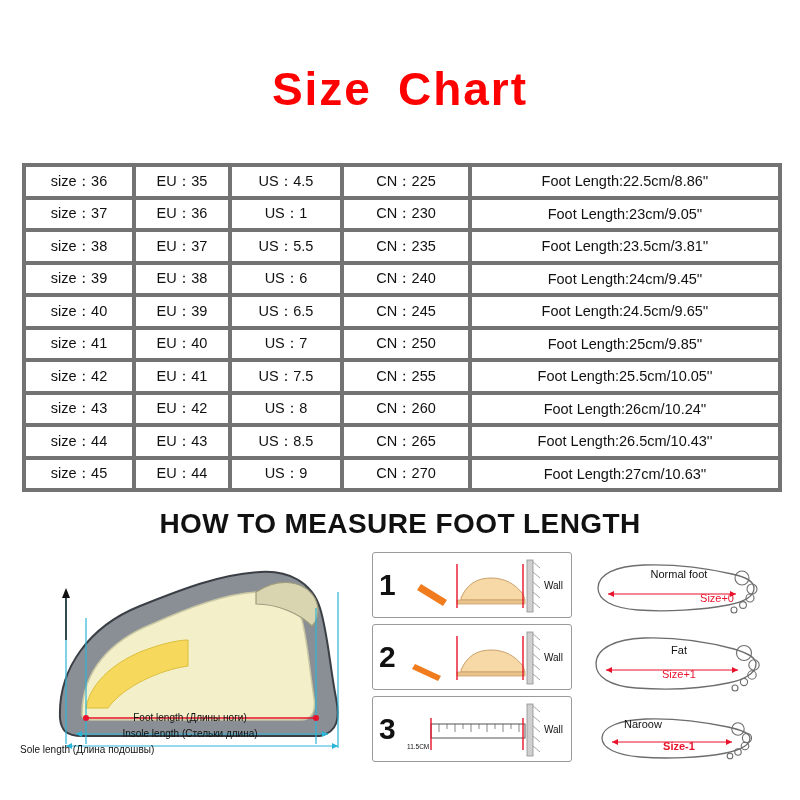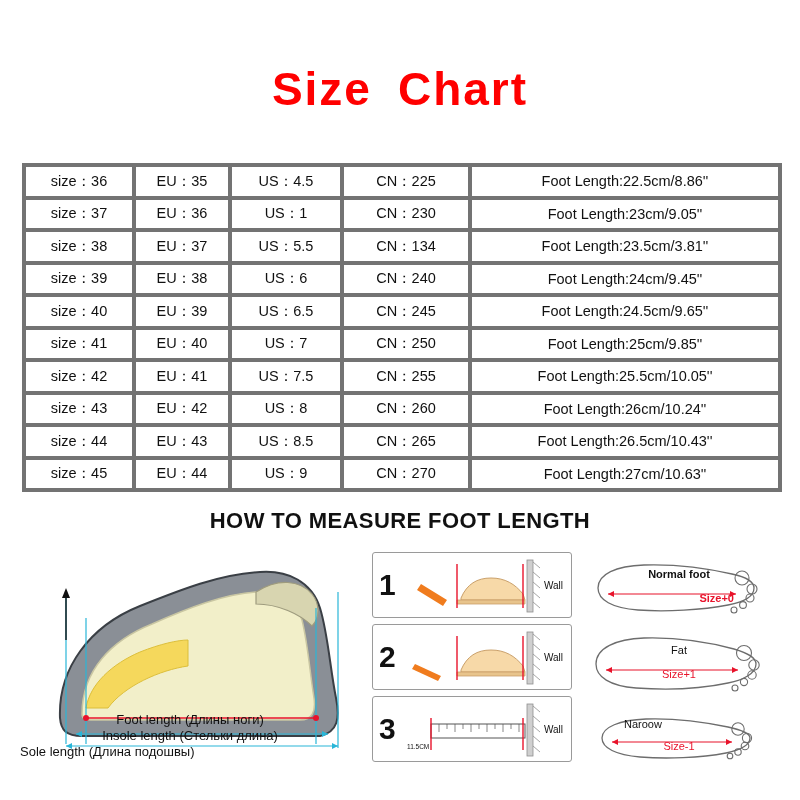--- a/index.html
+++ b/index.html
@@ -56,21 +56,21 @@
   .col-cn   { width: 128px; }
   .col-fl   { width: 310px; }
 
   
   .measure-title {
     position: absolute;
     top: 508px;
     left: 0;
     width: 800px;
     text-align: center;
-    font-size: 22px;
+    font-size: 28px;
     font-weight: bold;
     letter-spacing: 0.4px;
     color: #111;
     font-family: "Liberation Sans", sans-serif;
   }
 
   
   .panels {
     position: absolute;
     top: 548px;
@@ -124,21 +124,21 @@
   }
   .step-wall-label {
     position: absolute;
     right: 8px;
     top: 50%;
     transform: translateY(-50%);
     font-size: 10px;
     color: #111;
   }
   .legend-text {
-    font-size: 13px;
+    font-size: 10px;
     color: #111;
   }
   svg { display: block; }
 </style>
 </head>
 <body>
 
 <div class="page">
 
   <div class="title">
@@ -165,21 +165,21 @@
         <td>size：37</td>
         <td>EU：36</td>
         <td>US：1</td>
         <td>CN：230</td>
         <td>Foot Length:23cm/9.05''</td>
       </tr>
       <tr>
         <td>size：38</td>
         <td>EU：37</td>
         <td>US：5.5</td>
-        <td>CN：134</td>
+        <td>CN：235</td>
         <td>Foot Length:23.5cm/3.81''</td>
       </tr>
       <tr>
         <td>size：39</td>
         <td>EU：38</td>
         <td>US：6</td>
         <td>CN：240</td>
         <td>Foot Length:24cm/9.45''</td>
       </tr>
       <tr>
@@ -337,21 +337,21 @@
           <line x1="132" y1="38" x2="139" y2="44" stroke="#8f8f8f" stroke-width="0.8"></line>
           <line x1="132" y1="48" x2="139" y2="54" stroke="#8f8f8f" stroke-width="0.8"></line>
         </svg>
         <span style="position:absolute; left:34px; top:46px; font-size:6.5px; color:#111;">11.5CM</span>
         <span class="step-wall-label">Wall</span>
       </div>
     </div>
 
     <div class="panel-feet">
 
-      <div style="position:absolute; left:0; top:8px; width:200px; height:64px;font-weight:bold;">
+      <div style="position:absolute; left:0; top:8px; width:200px; height:64px;">
         <svg width="200" height="64" viewBox="0 0 200 64">
           <path d="M12 32 C 12 18, 30 10, 58 9 C 90 8, 120 12, 146 18 C 160 21, 168 26, 168 32 C 168 40, 158 46, 142 49 C 116 54, 80 56, 52 54 C 26 52, 12 44, 12 32 Z" fill="none" stroke="#6d6d6d" stroke-width="1.3"></path>
           <circle cx="156" cy="22" r="7" fill="none" stroke="#6d6d6d" stroke-width="1.1"></circle>
           <circle cx="166" cy="33" r="5" fill="none" stroke="#6d6d6d" stroke-width="1.1"></circle>
           <circle cx="164" cy="42" r="4" fill="none" stroke="#6d6d6d" stroke-width="1.1"></circle>
           <circle cx="157" cy="49" r="3.4" fill="none" stroke="#6d6d6d" stroke-width="1.1"></circle>
           <circle cx="148" cy="54" r="3" fill="none" stroke="#6d6d6d" stroke-width="1.1"></circle>
           <line x1="22" y1="38" x2="150" y2="38" stroke="#e8132b" stroke-width="1.2"></line>
           <path d="M22 38 L28 35 L28 41 Z" fill="#e8132b"></path>
           <path d="M150 38 L144 35 L144 41 Z" fill="#e8132b"></path>
@@ -382,18 +382,18 @@
           <circle cx="152" cy="23" r="6.2" fill="none" stroke="#6d6d6d" stroke-width="1.1"></circle>
           <circle cx="161" cy="32" r="4.6" fill="none" stroke="#6d6d6d" stroke-width="1.1"></circle>
           <circle cx="159" cy="40" r="3.8" fill="none" stroke="#6d6d6d" stroke-width="1.1"></circle>
           <circle cx="152" cy="46" r="3.2" fill="none" stroke="#6d6d6d" stroke-width="1.1"></circle>
           <circle cx="144" cy="50" r="2.8" fill="none" stroke="#6d6d6d" stroke-width="1.1"></circle>
           <line x1="26" y1="36" x2="146" y2="36" stroke="#e8132b" stroke-width="1.2"></line>
           <path d="M26 36 L32 33 L32 39 Z" fill="#e8132b"></path>
           <path d="M146 36 L140 33 L140 39 Z" fill="#e8132b"></path>
         </svg>
         <div style="position:absolute; left:38px; top:12px; width:110px; font-size:11px; color:#111;">Naroow</div>
-        <div style="position:absolute; left:38px; top:34px; width:110px; text-align:center; font-size:11px; color:#e8132b;">Size-1</div>
+        <div style="position:absolute; left:38px; top:34px; width:110px; text-align:center; font-size:11px; color:#e8132b;font-weight:bold;">Size-1</div>
       </div>
 
     </div>
   </div>
 </div>
 
 </body></html>

